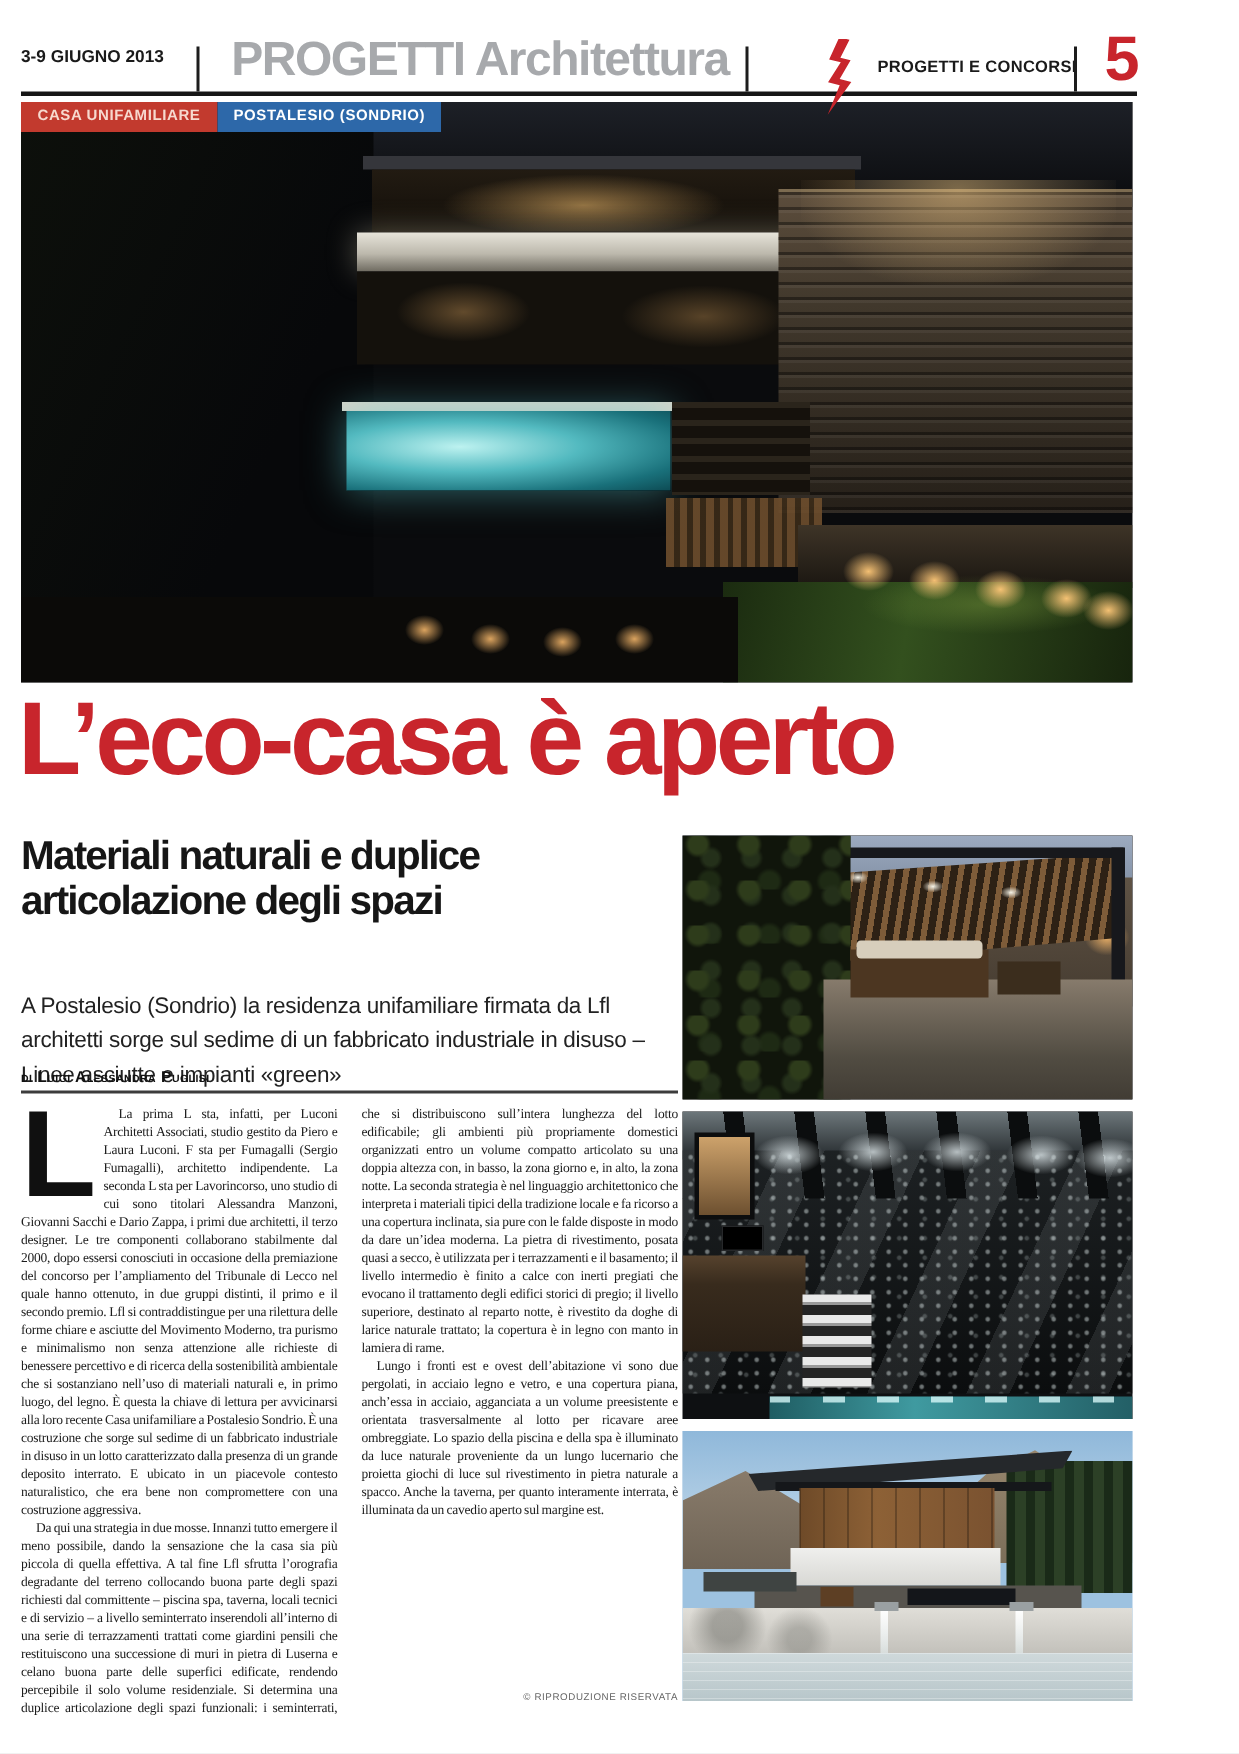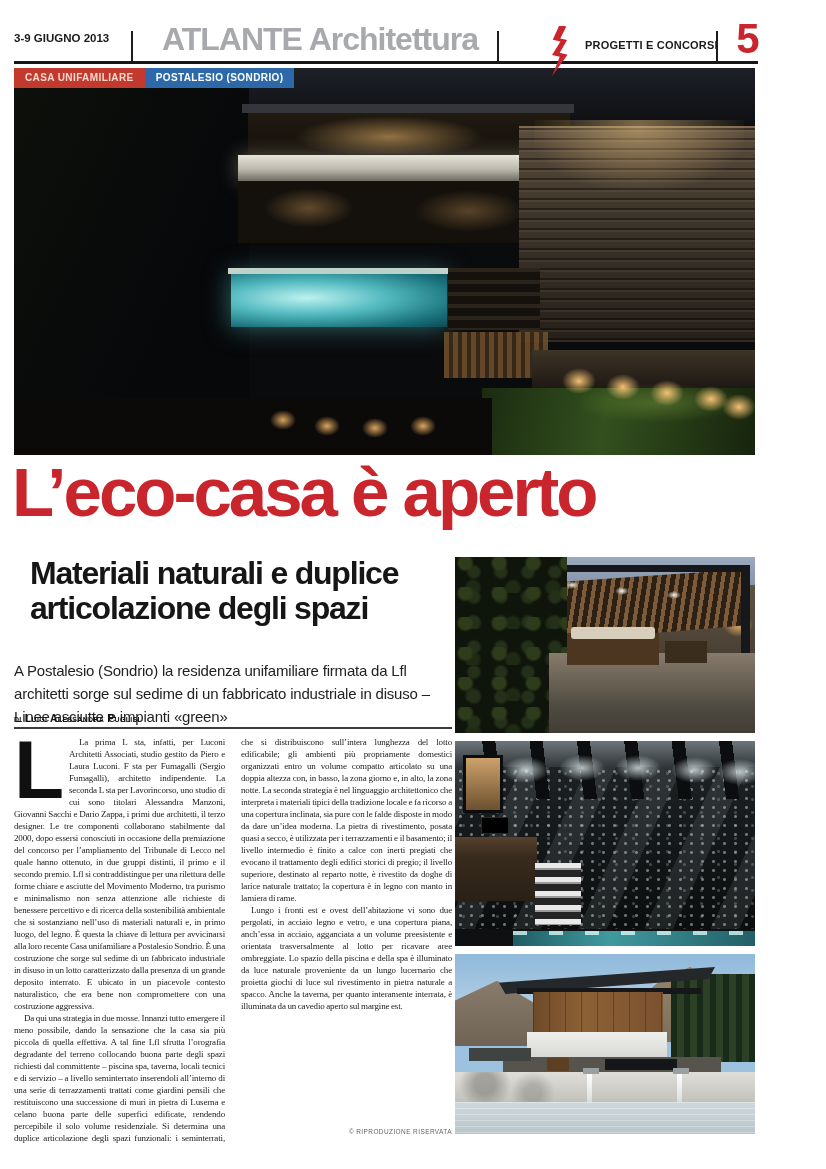--- a/index.html
+++ b/index.html
@@ -134,22 +134,22 @@
       linear-gradient(#e0ded8,#c3c1bb); }
   .p3-spout { width:16px; height:6px; background:#9aa0a2; top:114px; }
   .p3-stream { width:5px; height:30px; top:120px; background:linear-gradient(rgba(255,255,255,.95), rgba(228,240,242,.55)); }
   .p3-water { left:0; top:148px; width:300px; height:32px;
     background:
       repeating-linear-gradient(180deg, rgba(255,255,255,.3) 0 1px, transparent 1px 6px),
       linear-gradient(#cfd9db,#b7c6ca); }
   
   .headline { position:absolute; left:12px; top:458px; width:760px;
     font-size:69px; font-weight:bold; letter-spacing:-3px; line-height:1; color:#c8252c; }
-  .subhead { position:absolute; left:30px; top:556px; width:452px;
-    font-size:32px; font-weight:bold; line-height:1.1; letter-spacing:-1.2px; color:#161616; }
+  .subhead { position:absolute; left:14px; top:556px; width:452px;
+    font-size:27px; font-weight:bold; line-height:1.1; letter-spacing:-1.2px; color:#161616; }
   .standfirst { position:absolute; left:14px; top:660px; width:448px;
     font-size:15px; line-height:1.52; letter-spacing:-.2px; color:#222; }
   .byline { position:absolute; left:14px; top:712px; font-size:10.5px; font-weight:bold;
     font-variant:small-caps; letter-spacing:.3px; color:#111; }
   .byline-rule { position:absolute; left:14px; top:727px; width:438px; height:2px; background:#3c3c3c; }
   
   .body { position:absolute; left:14px; top:736px; width:438px; height:408px;
     column-count:2; column-gap:16px; column-fill:auto; overflow:hidden;
     font-family:"Liberation Serif", serif; font-size:9px; line-height:12px;
     letter-spacing:-.15px; word-spacing:-.5px; text-align:justify; color:#1c1c1c; }
@@ -161,21 +161,21 @@
   .credit { position:absolute; left:252px; top:1128px; width:200px; text-align:right;
     font-size:6.5px; color:#666; letter-spacing:.4px; }
 </style>
 </head>
 <body>
 
 <div class="page">
 
   <div class="hdr-date">3-9 GIUGNO 2013</div>
   <div class="hdr-div d1"></div>
-  <div class="masthead">ATLANTE Architettura</div>
+  <div class="masthead">PROGETTI Architettura</div>
   <div class="hdr-div d2"></div>
   <svg class="hdr-logo" viewBox="0 0 40 52">
     <polygon points="12,0 19,0 16,13 23,13 19,27 27,27 17,52 20,31 12,31 17,16 9,16" fill="#c8252c" transform="rotate(14 20 26)"></polygon>
   </svg>
   <div class="hdr-section">PROGETTI E CONCORSI</div>
   <div class="hdr-div d3"></div>
   <div class="hdr-pageno">5</div>
   <div class="hdr-rule"></div>
 
   <div class="tagbar">

